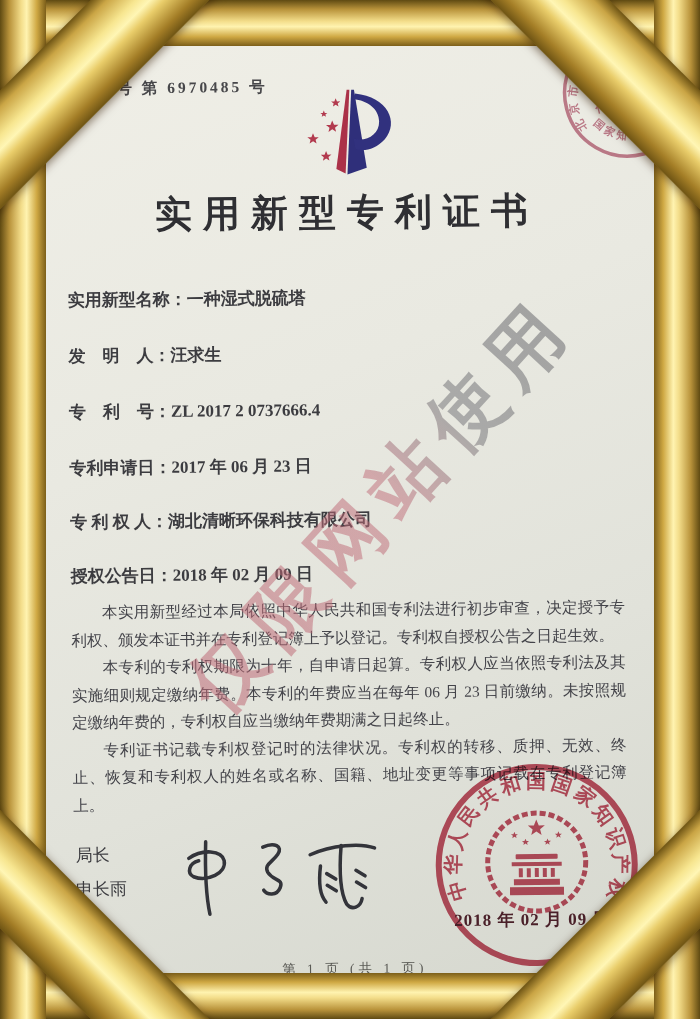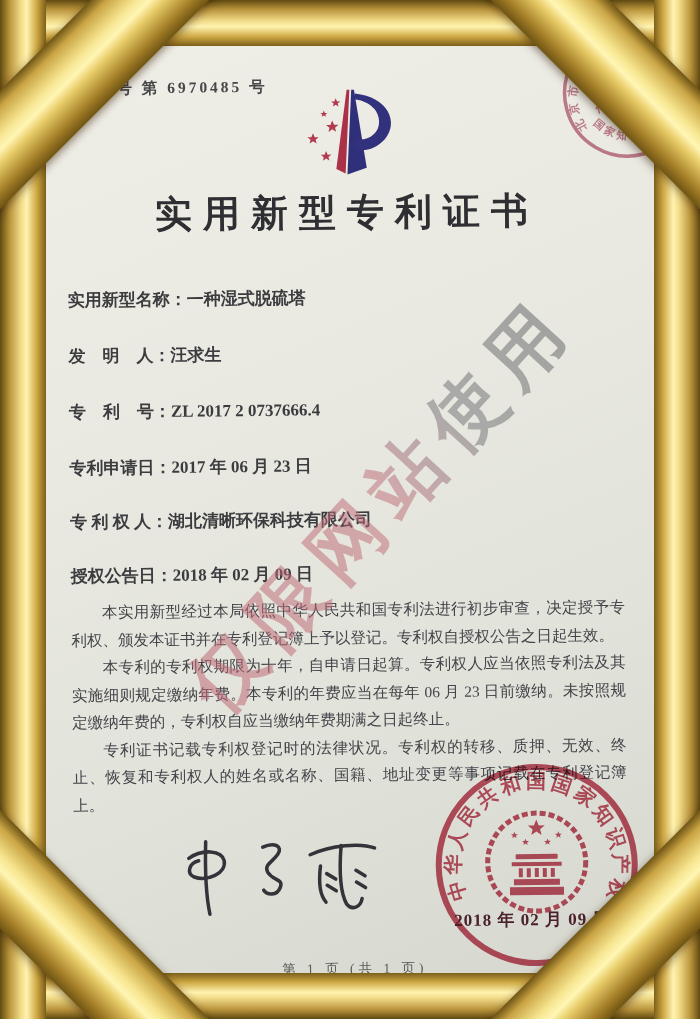--- a/index.html
+++ b/index.html
@@ -112,20 +112,24 @@
       <div class="field" style="top:530px">
         <span>授权公告日：</span><span>2018 年 02 月 09 日</span>
       </div>
 
       <div class="paras">
         <p>本实用新型经过本局依照中华人民共和国专利法进行初步审查，决定授予专利权、颁发本证书并在专利登记簿上予以登记。专利权自授权公告之日起生效。</p>
         <p>本专利的专利权期限为十年，自申请日起算。专利权人应当依照专利法及其实施细则规定缴纳年费。本专利的年费应当在每年 06 月 23 日前缴纳。未按照规定缴纳年费的，专利权自应当缴纳年费期满之日起终止。</p>
         <p>专利证书记载专利权登记时的法律状况。专利权的转移、质押、无效、终止、恢复和专利权人的姓名或名称、国籍、地址变更等事项记载在专利登记簿上。</p>
       </div>
 
+      <div class="officer">
+        <div>局长</div>
+        <div>申长雨</div>
+      </div>
 
       <svg class="signature" viewBox="0 0 240 100">
         <g fill="none" stroke="#33343a" stroke-width="3.6" stroke-linecap="round" transform="rotate(-2 120 50)">
           <path d="M30,14 C28,42 28,70 31,88"></path>
           <path d="M12,30 C26,21 46,23 48,34 C50,47 30,55 16,49 C9,45 12,35 22,33"></path>
           <path d="M88,22 C100,17 109,22 103,30 C97,38 88,40 92,48 C97,57 108,55 104,64 C100,73 90,71 87,66"></path>
           <path d="M136,32 C158,23 188,22 202,28"></path>
           <path d="M168,24 C165,48 165,72 171,84 C176,91 185,88 187,79"></path>
           <path d="M146,44 C143,62 145,75 150,81"></path>
           <path d="M152,52 l9,6"></path>

